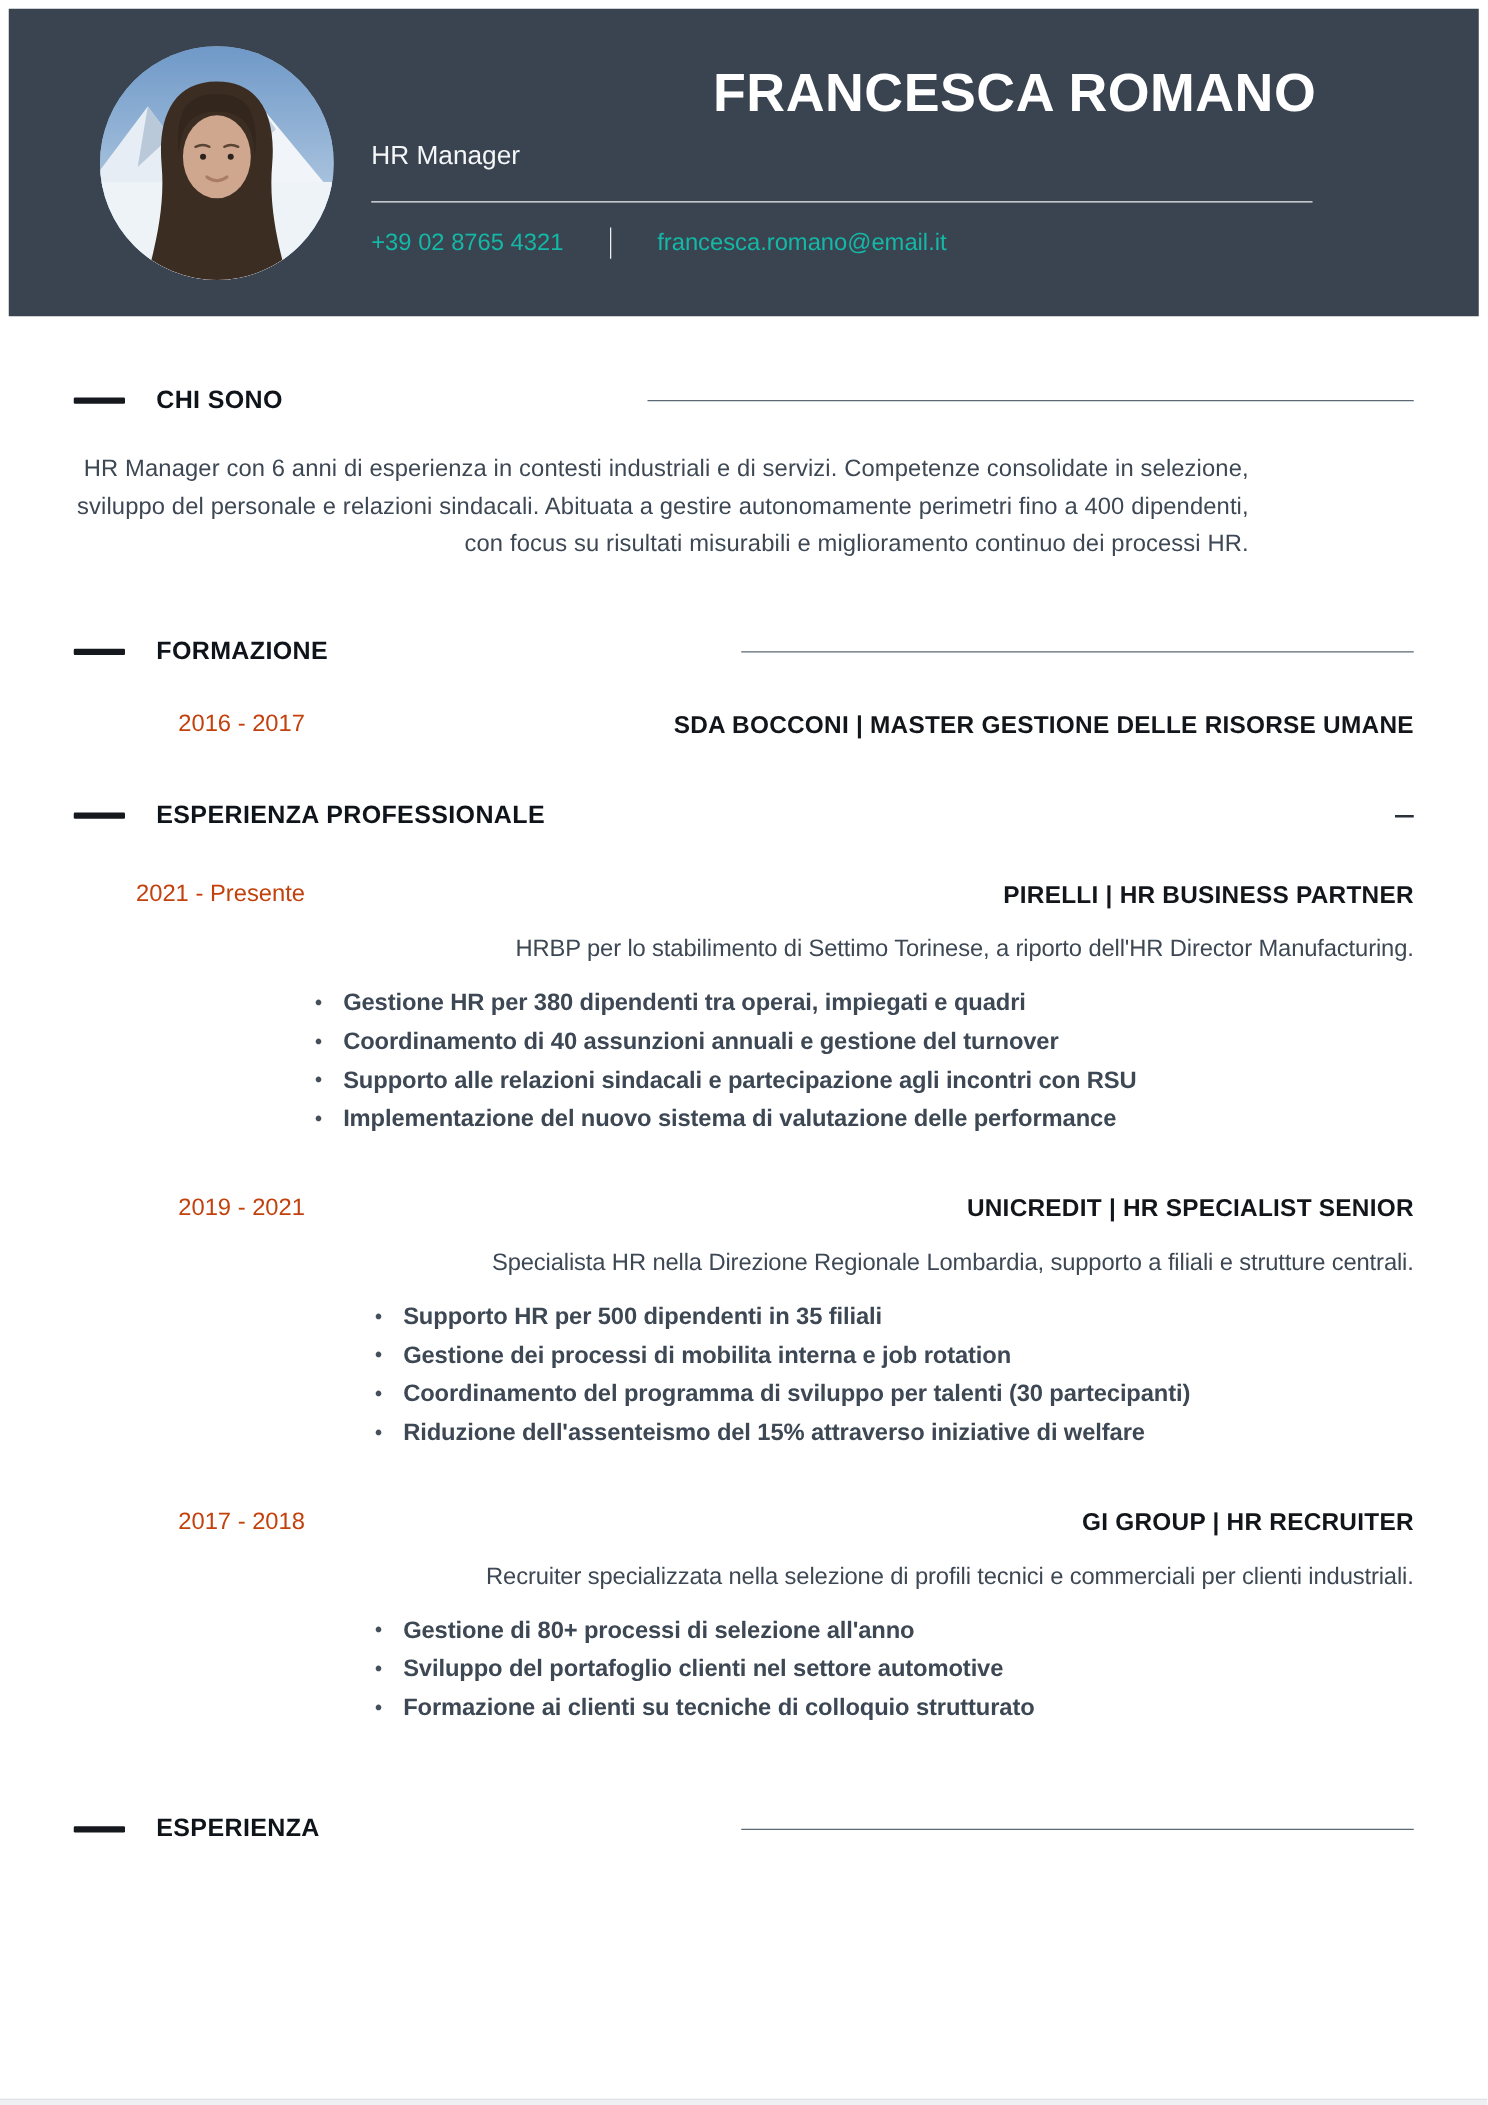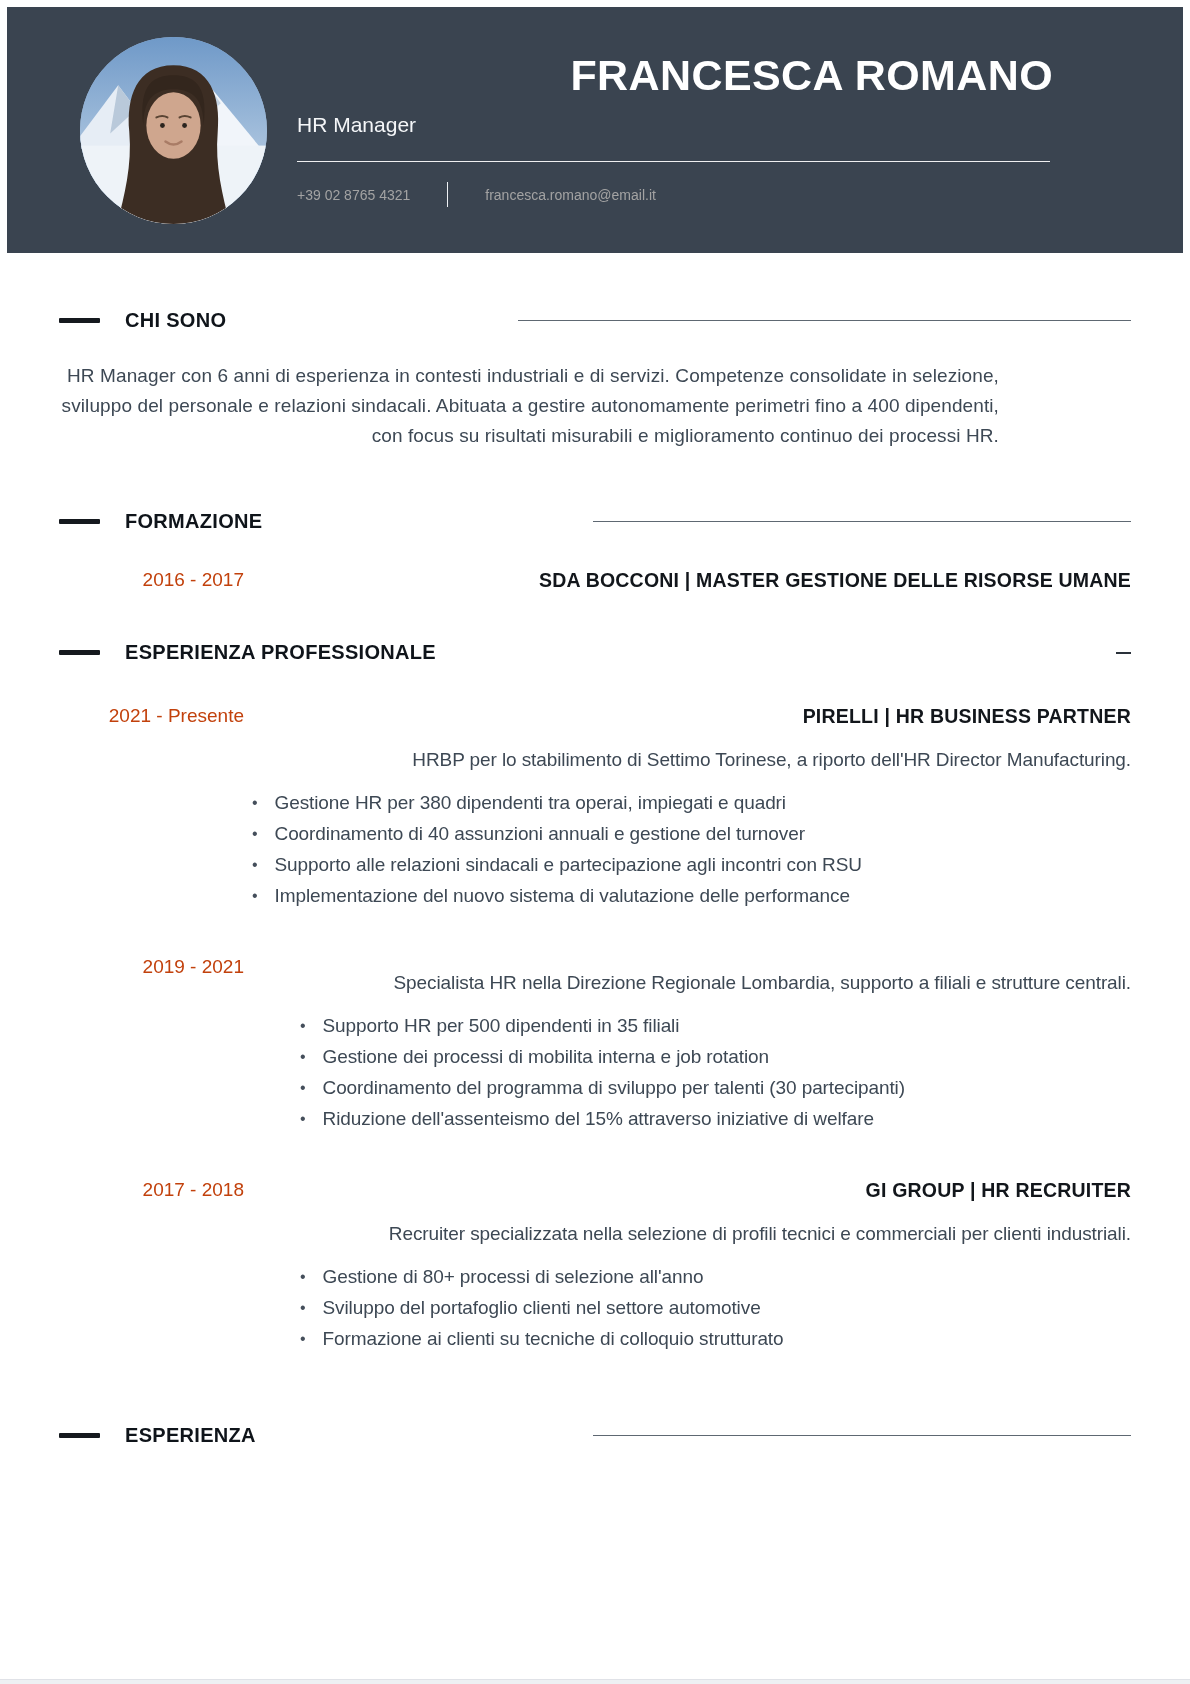--- a/index.html
+++ b/index.html
@@ -16,21 +16,21 @@
   }
   .avatar{width:187px;height:187px;border-radius:50%;overflow:hidden;flex:0 0 auto;background:#9db6d2;}
   .avatar svg{display:block;width:100%;height:100%;}
   .hero-text{margin-left:30px;width:756px;}
   .hero-name{
     margin:0;font-size:43px;font-weight:bold;color:#ffffff;
     letter-spacing:0.4px;line-height:1.05;text-align:right;
   }
   .hero-job{margin-top:15px;font-size:21px;color:#f4f6f8;}
   .hero-rule{margin-top:24px;width:753px;height:1px;background:rgba(255,255,255,0.92);}
-  .hero-contact{margin-top:20px;font-size:14px;color:#a3a3a3;display:flex;align-items:center;gap:24px;}
+  .hero-contact{margin-top:20px;font-size:19px;color:#14b8a6;display:flex;align-items:center;gap:24px;}
   .vbar{width:1px;height:25px;background:#eef1f4;margin:0 13px;}
 
   
   main{padding:0 59px;text-align:right;}
   .section-head{display:flex;align-items:center;}
   .head-dash{width:41px;height:5px;background:#15191e;border-radius:1px;margin-right:25px;flex:0 0 auto;}
   .section-title{margin:0;font-size:20px;font-weight:bold;color:#0f141a;letter-spacing:0.3px;}
   .head-rule{height:1px;background:#5e6872;margin-left:auto;}
   .rule-about{width:613px;}
   .rule-edu{width:538px;}
@@ -49,21 +49,21 @@
   .edu-row + .edu-row{margin-top:34px;}
   .period{flex:0 0 185px;font-size:19px;color:#c2410c;line-height:28px;}
   .entry-title{font-size:19.5px;font-weight:bold;color:#12161b;line-height:28px;letter-spacing:0.2px;margin:0;}
   .entry-body{flex:1;min-width:0;}
 
   .sec-exp{margin-top:47px;}
   .exp-entry{margin-top:38px;}
   .exp-entry + .exp-entry{margin-top:42px;gap:48px;}
   .exp-desc{margin:16px 0 0 0;font-size:19px;color:#3d4854;line-height:28px;white-space:nowrap;letter-spacing:-0.1px;}
   .bullets{margin:13px 0 0 0;padding:0 0 0 8px;list-style:none;}
-  .bullets li{display:flex;font-size:19px;color:#3d4854;line-height:31px;letter-spacing:-0.1px;}
+  .bullets li{display:flex;font-size:19px;color:#3d4854;line-height:31px;letter-spacing:-0.1px;font-weight:bold;}
   .bullets li::before{content:"•";font-size:16px;line-height:31px;color:#454f5b;margin-right:17px;flex:0 0 auto;}
 
   .sec-skills{margin-top:70px;}
 
   
   .page-edge{
     position:absolute;left:0;right:0;bottom:0;height:11px;
     background:#eef0f3;border-top:1px solid #e0e2e7;
   }
 </style>
@@ -154,20 +154,21 @@
             <li>Coordinamento di 40 assunzioni annuali e gestione del turnover</li>
             <li>Supporto alle relazioni sindacali e partecipazione agli incontri con RSU</li>
             <li>Implementazione del nuovo sistema di valutazione delle performance</li>
           </ul>
         </div>
       </div>
 
       <div class="entry-row exp-entry">
         <div class="period">2019 - 2021</div>
         <div class="entry-body">
+          <h3 class="entry-title">UNICREDIT | HR SPECIALIST SENIOR</h3>
           <p class="exp-desc">Specialista HR nella Direzione Regionale Lombardia, supporto a filiali e strutture centrali.</p>
           <ul class="bullets">
             <li>Supporto HR per 500 dipendenti in 35 filiali</li>
             <li>Gestione dei processi di mobilita interna e job rotation</li>
             <li>Coordinamento del programma di sviluppo per talenti (30 partecipanti)</li>
             <li>Riduzione dell'assenteismo del 15% attraverso iniziative di welfare</li>
           </ul>
         </div>
       </div>
 

